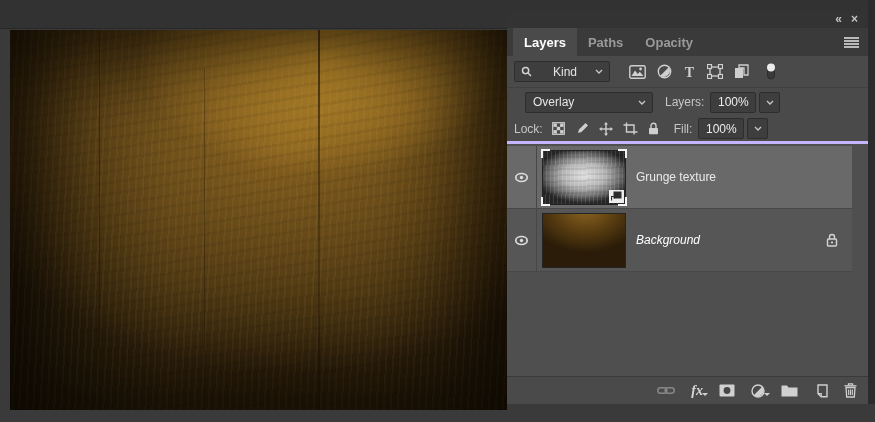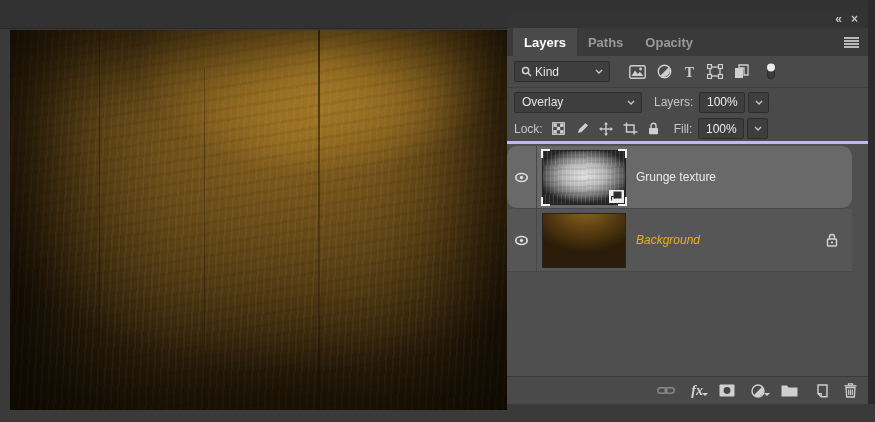--- a/index.html
+++ b/index.html
@@ -41,59 +41,59 @@
   .tab { display:flex; align-items:center; padding:10px 11px; font-size:13px; font-weight:700; color:#9a9a9a; }
   .tab.active { background:#4a4a4a; color:#ffffff; }
   .menu-icon { position:absolute; right:9px; top:9px; width:15px; height:11px;
     background:repeating-linear-gradient(to bottom, #b9b9b9 0 2px, rgba(0,0,0,0) 2px 3px); }
 
   .p-filter { height:32px; display:flex; align-items:center; padding:0 7px; border-bottom:1px solid #404040; }
   .dropdown { height:21px; background:#3e3e3e; border:1px solid #2d2d2d; border-radius:2px;
     display:flex; align-items:center; padding:0 6px; }
   .dd-kind { width:96px; }
   .dd-blend { width:128px; }
-  .dd-label { font-size:12px; color:#e4e4e4; margin-left:3px; white-space:nowrap; }
+  .dd-label { font-size:12px; color:#e4e4e4; margin-left:21px; white-space:nowrap; }
   .dd-label.first { margin-left:1px; }
   .dd-caret { margin-left:auto; display:flex; }
   .filter-icons { display:flex; align-items:center; gap:11px; margin-left:19px; }
   .fic { display:flex; align-items:center; justify-content:center; position:relative; }
 
-  .p-blend { height:28px; display:flex; align-items:center; padding:0 7px; }
+  .p-blend { height:28px; display:flex; align-items:center; padding:0 18px; }
   .lbl { font-size:12px; color:#c6c6c6; white-space:nowrap; }
   .ml12 { margin-left:12px; } .ml6 { margin-left:6px; } .ml15 { margin-left:15px; }
   .valbox { height:21px; width:46px; background:#3e3e3e; border:1px solid #2d2d2d; border-radius:2px;
     display:flex; align-items:center; justify-content:center; font-size:12px; color:#ededed; }
   .caretbox { height:21px; width:21px; background:#3e3e3e; border:1px solid #2d2d2d; border-radius:2px;
     margin-left:3px; display:flex; align-items:center; justify-content:center; }
 
   .p-lock { height:28px; display:flex; align-items:center; padding:0 7px; border-bottom:3px solid #c4b5fd; }
   .lock-icons { display:flex; align-items:center; gap:10px; margin-left:9px; }
 
   .p-list { flex:1; background:#4f4f4f; padding-top:2px; overflow:hidden; }
   .layer-row { width:345px; height:63px; display:flex; align-items:center; position:relative;
     background:#565656; border-bottom:1px solid #484848; }
-  .layer-row.selected { background:#696969;border-radius:10px; }
+  .layer-row.selected { background:#696969; }
   .eye-cell { width:30px; align-self:stretch; display:flex; align-items:center; justify-content:center;
     border-right:1px solid #474747; }
   .thumb { width:84px; height:55px; margin-left:5px; position:relative; border:1px solid #242424; }
   .thumb-grunge { background:
       repeating-linear-gradient(92deg, rgba(255,255,255,0.12) 0 1px, rgba(0,0,0,0) 1px 4px),
       repeating-linear-gradient(178deg, rgba(0,0,0,0.08) 0 2px, rgba(0,0,0,0) 2px 6px),
       radial-gradient(ellipse 58% 52% at 50% 46%, #e2e2e2, #b6b6b6 45%, #6d6d6d 76%, #262626 100%); }
   .thumb-bg { background:
       radial-gradient(ellipse 72% 85% at 52% -12%, #8d6621, #553a10 58%, #2a1c09 100%); }
   .cb { position:absolute; width:9px; height:9px; border:2px solid #f4f4f4; }
   .cb.tl { top:-2px; left:-2px; border-right:none; border-bottom:none; }
   .cb.tr { top:-2px; right:-2px; border-left:none; border-bottom:none; }
   .cb.bl { bottom:-2px; left:-2px; border-right:none; border-top:none; }
   .cb.br { bottom:-2px; right:-2px; border-left:none; border-top:none; }
   .so-badge { position:absolute; right:1px; bottom:1px; width:15px; height:13px; background:#ededed;
     display:flex; align-items:center; justify-content:center; }
   .layer-name { font-size:12px; color:#eaeaea; margin-left:10px; white-space:nowrap; }
-  .layer-name.italic { font-style:italic; color:#eab308; }
+  .layer-name.italic { font-style:italic; color:#ffffff; }
   .row-lock { position:absolute; right:14px; top:50%; transform:translateY(-50%); display:flex; }
 
   .p-toolbar { height:28px; background:#4a4a4a; border-top:1px solid #3a3a3a;
     display:flex; align-items:center; justify-content:flex-end; gap:16px; padding:0 11px; }
   .tbi { display:flex; align-items:center; justify-content:center; position:relative; }
   .fx-text { font-family:"Liberation Serif", serif; font-style:italic; font-weight:700;
     font-size:14px; color:#d8d8d8; line-height:1; }
   .mini-caret { position:absolute; right:-5px; bottom:-1px; width:0; height:0;
     border:3px solid rgba(0,0,0,0); border-top-color:#cfcfcf; }
 </style>

